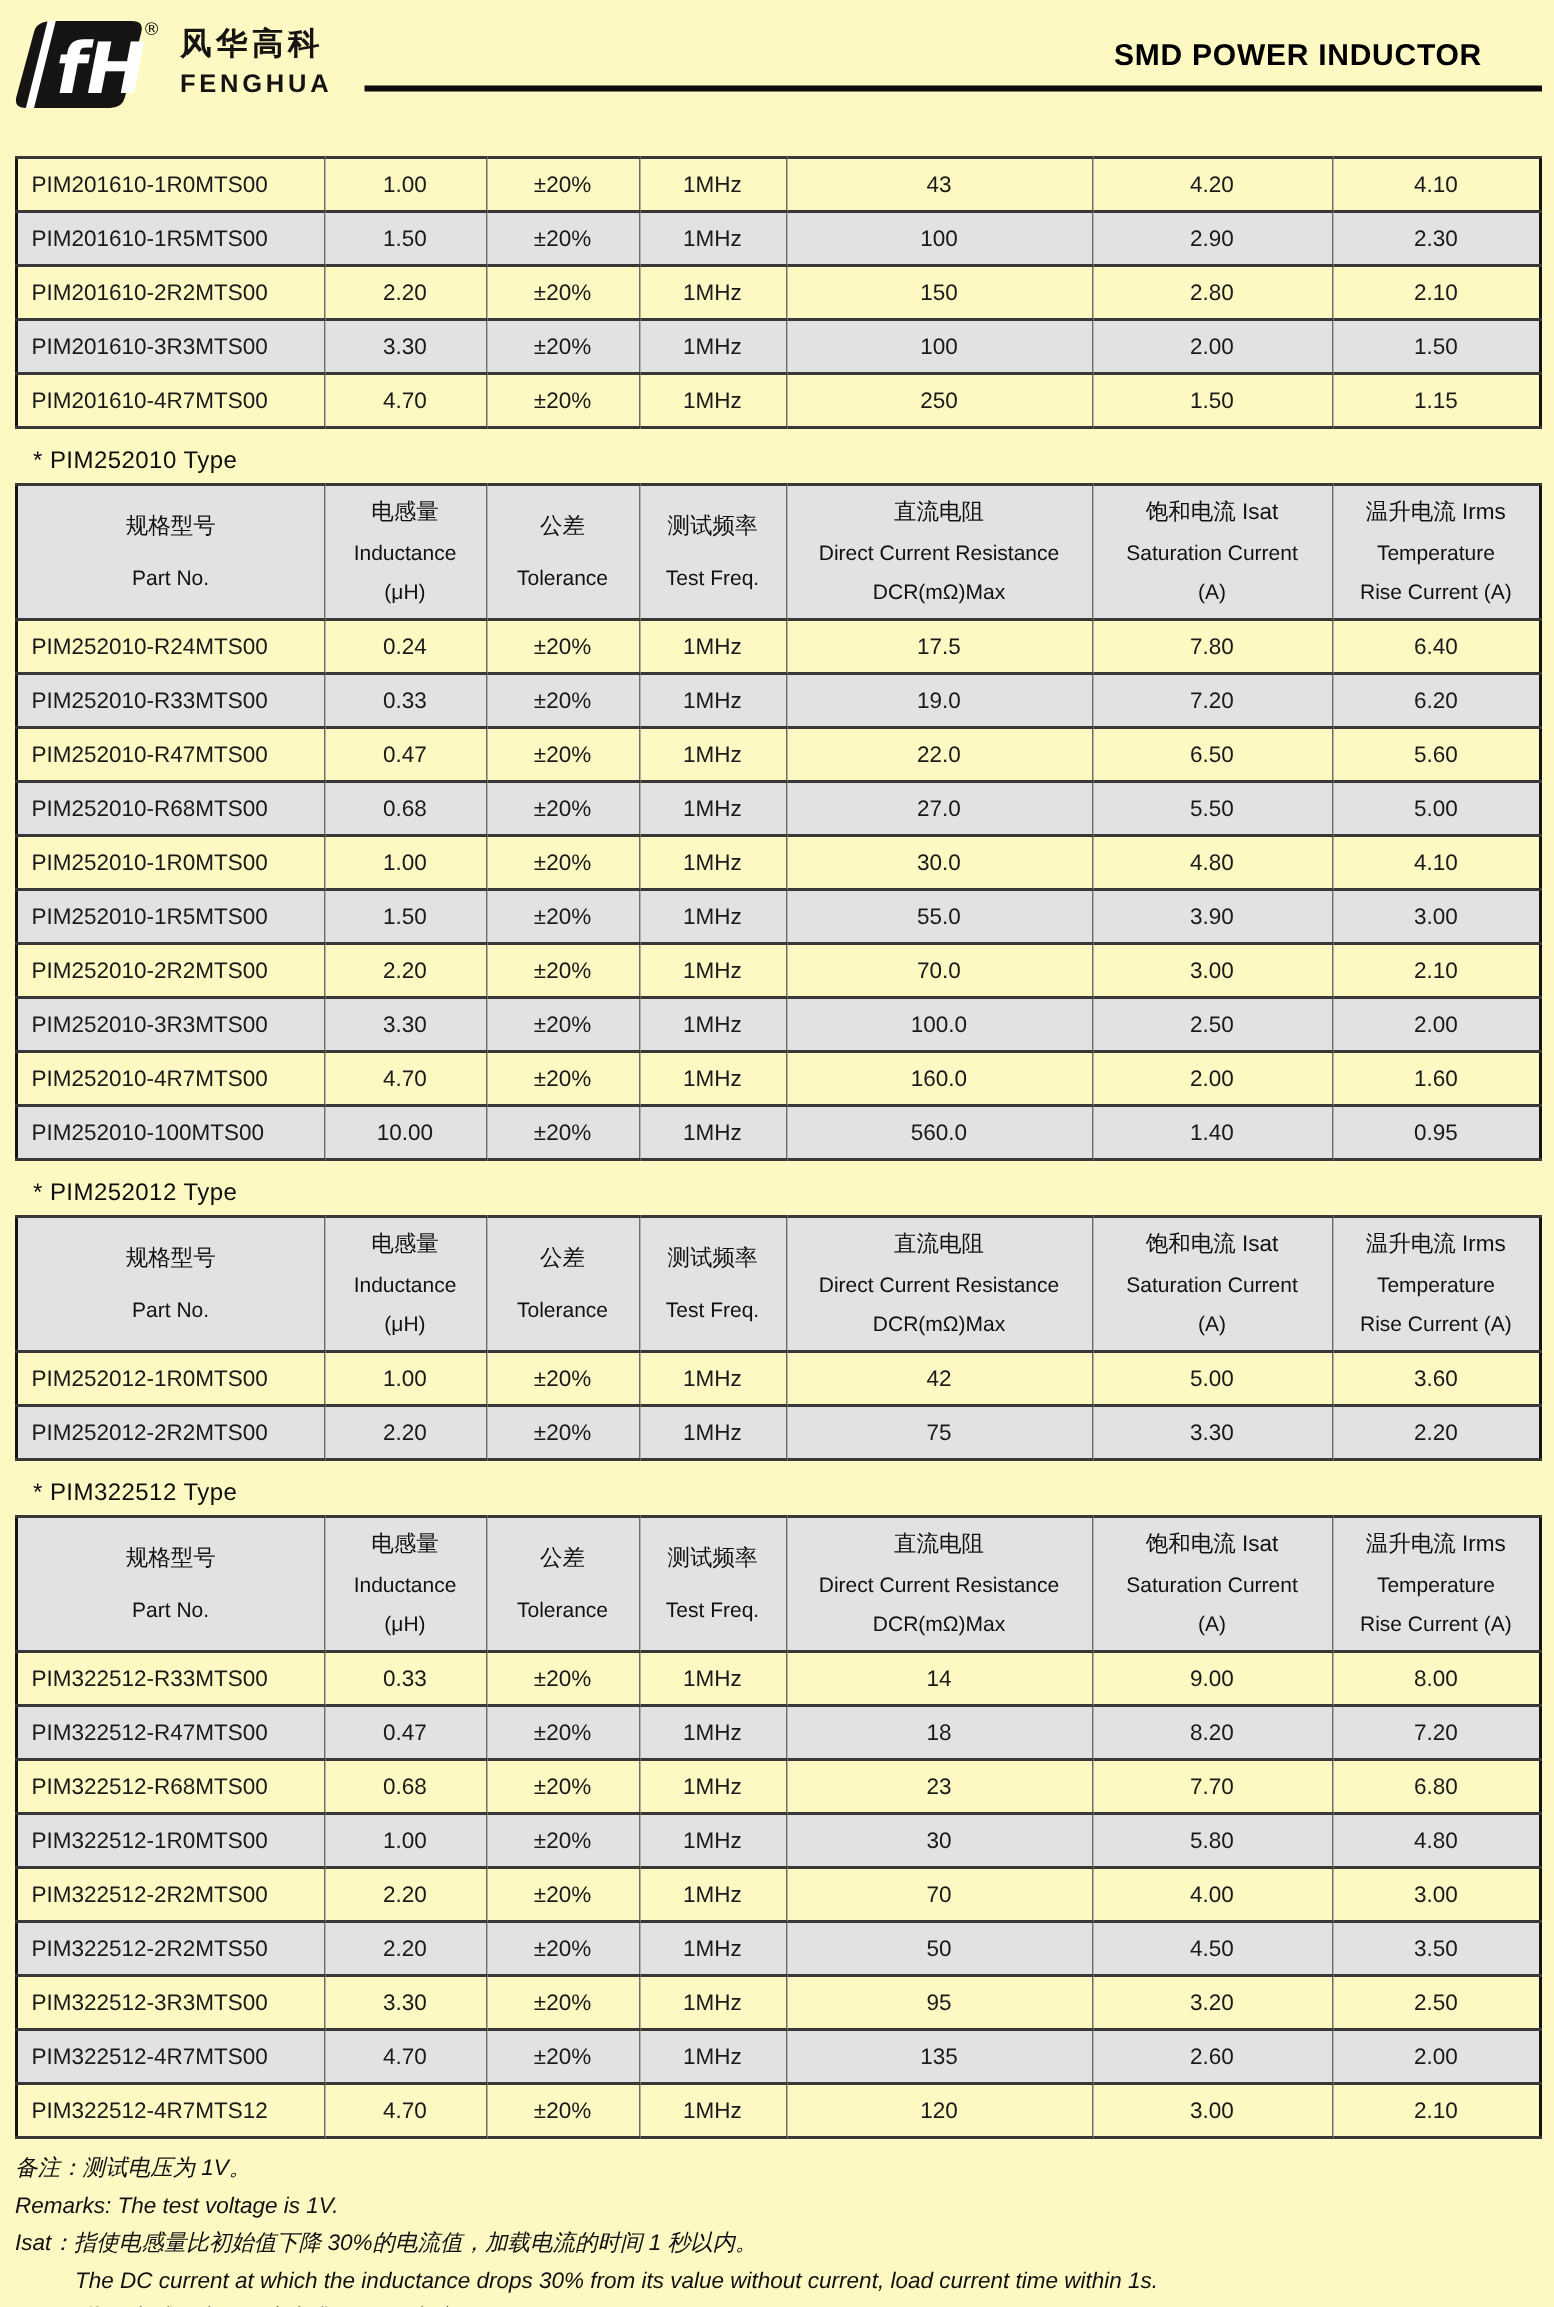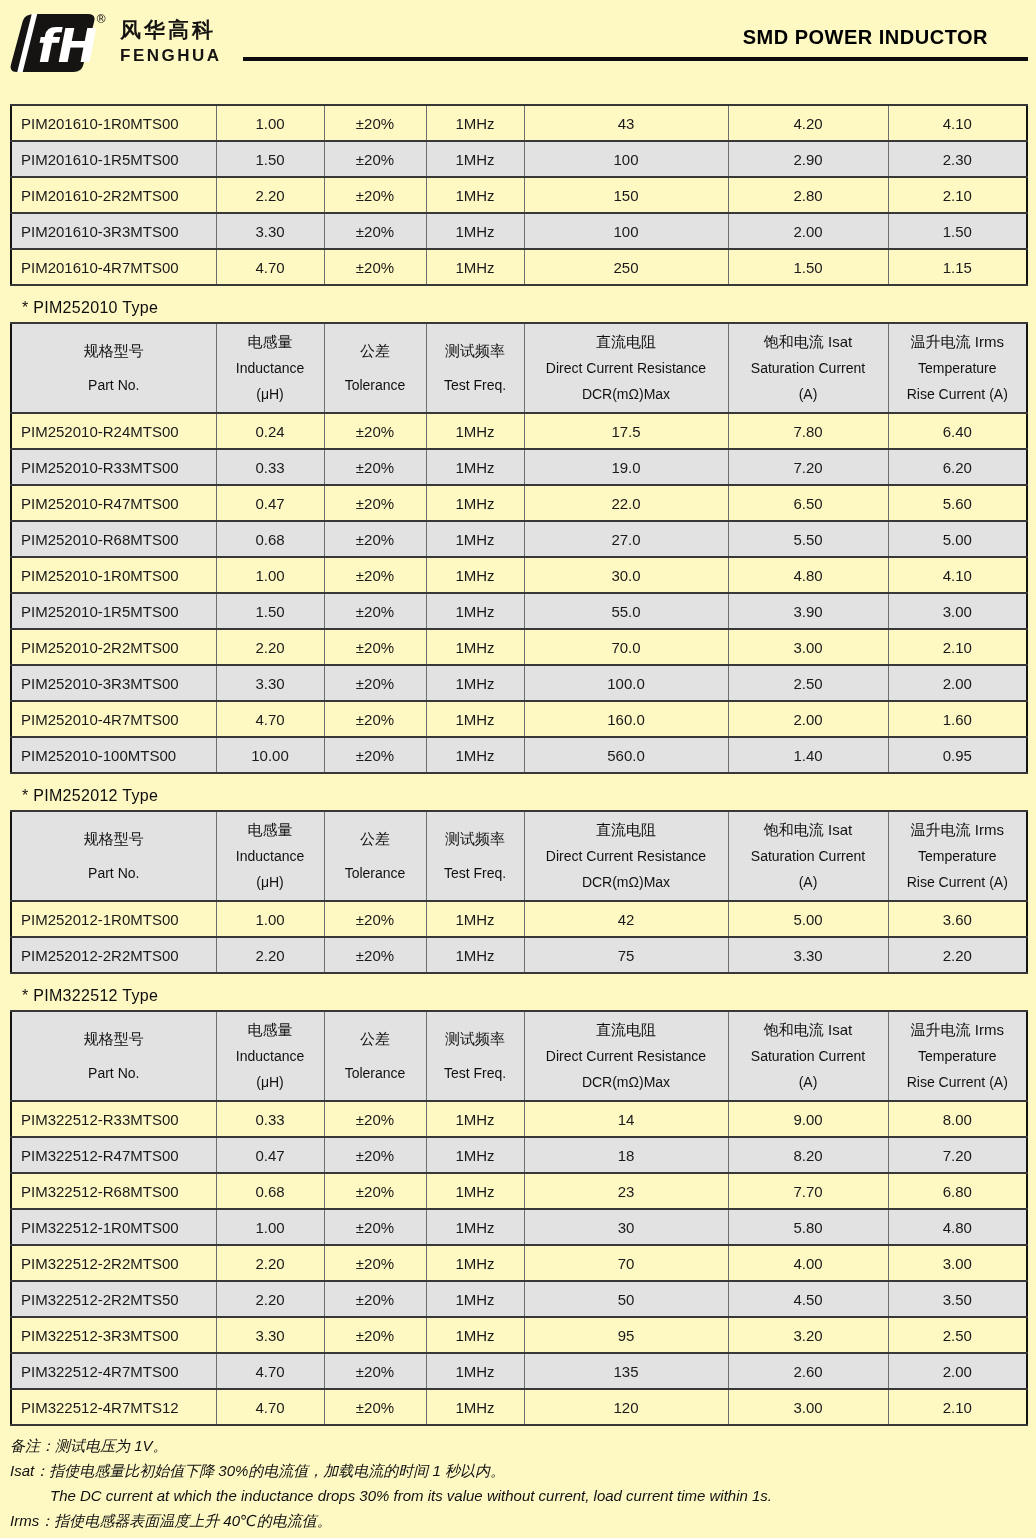--- a/index.html
+++ b/index.html
@@ -502,19 +502,20 @@
           <td class="c3">1MHz</td>
           <td class="c4">120</td>
           <td class="c5">3.00</td>
           <td class="c6">2.10</td>
         </tr>
       </tbody>
     </table>
 
   <div class="remarks">
     <div class="remark-line">备注：测试电压为 1V。</div>
+    <div class="remark-line">Remarks: The test voltage is 1V.</div>
     <div class="remark-line">Isat：指使电感量比初始值下降 30%的电流值，加载电流的时间 1 秒以内。</div>
     <div class="remark-line indent-a">The DC current at which the inductance drops 30% from its value without current, load current time within 1s.</div>
     <div class="remark-line">Irms：指使电感器表面温度上升 40℃的电流值。</div>
 
   </div>
 
 </div>
 
 </body></html>

